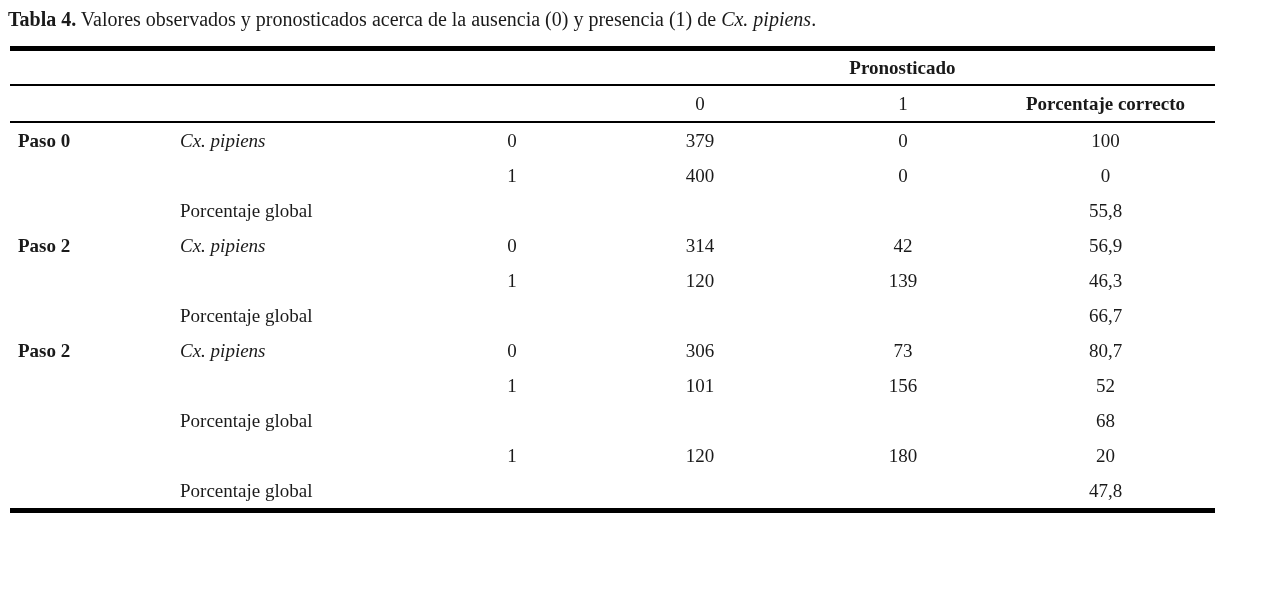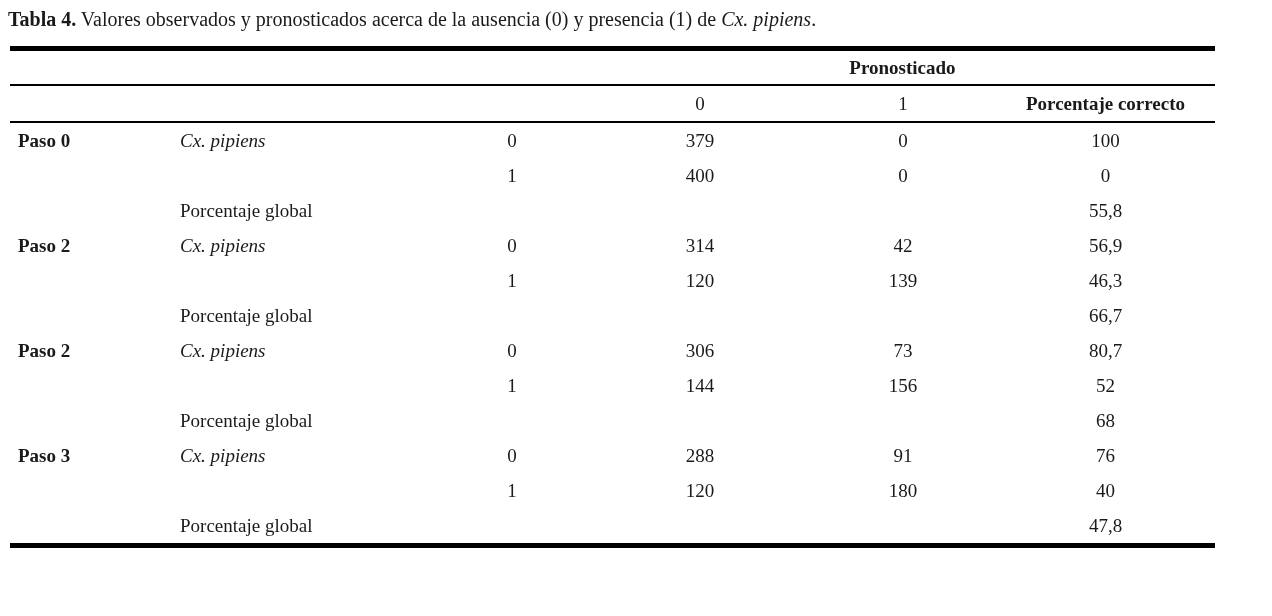--- a/index.html
+++ b/index.html
@@ -125,47 +125,39 @@
       <td class="pl ital">Cx. pipiens</td>
       <td class="c">0</td>
       <td class="c">306</td>
       <td class="c">73</td>
       <td class="c">80,7</td>
     </tr>
     <tr>
       <td class="pl bold"></td>
       <td class="pl"></td>
       <td class="c">1</td>
-      <td class="c">144</td>
+      <td class="c">101</td>
       <td class="c">156</td>
       <td class="c">52</td>
     </tr>
     <tr>
       <td class="pl bold"></td>
       <td class="pl">Porcentaje global</td>
       <td class="c"></td>
       <td class="c"></td>
       <td class="c"></td>
       <td class="c">68</td>
     </tr>
     <tr>
-      <td class="pl bold">Paso 3</td>
-      <td class="pl ital">Cx. pipiens</td>
-      <td class="c">0</td>
-      <td class="c">288</td>
-      <td class="c">91</td>
-      <td class="c">76</td>
-    </tr>
-    <tr>
       <td class="pl bold"></td>
       <td class="pl"></td>
       <td class="c">1</td>
       <td class="c">120</td>
       <td class="c">180</td>
-      <td class="c">40</td>
+      <td class="c">20</td>
     </tr>
     <tr>
       <td class="pl bold"></td>
       <td class="pl">Porcentaje global</td>
       <td class="c"></td>
       <td class="c"></td>
       <td class="c"></td>
       <td class="c">47,8</td>
     </tr>
   </tbody>

